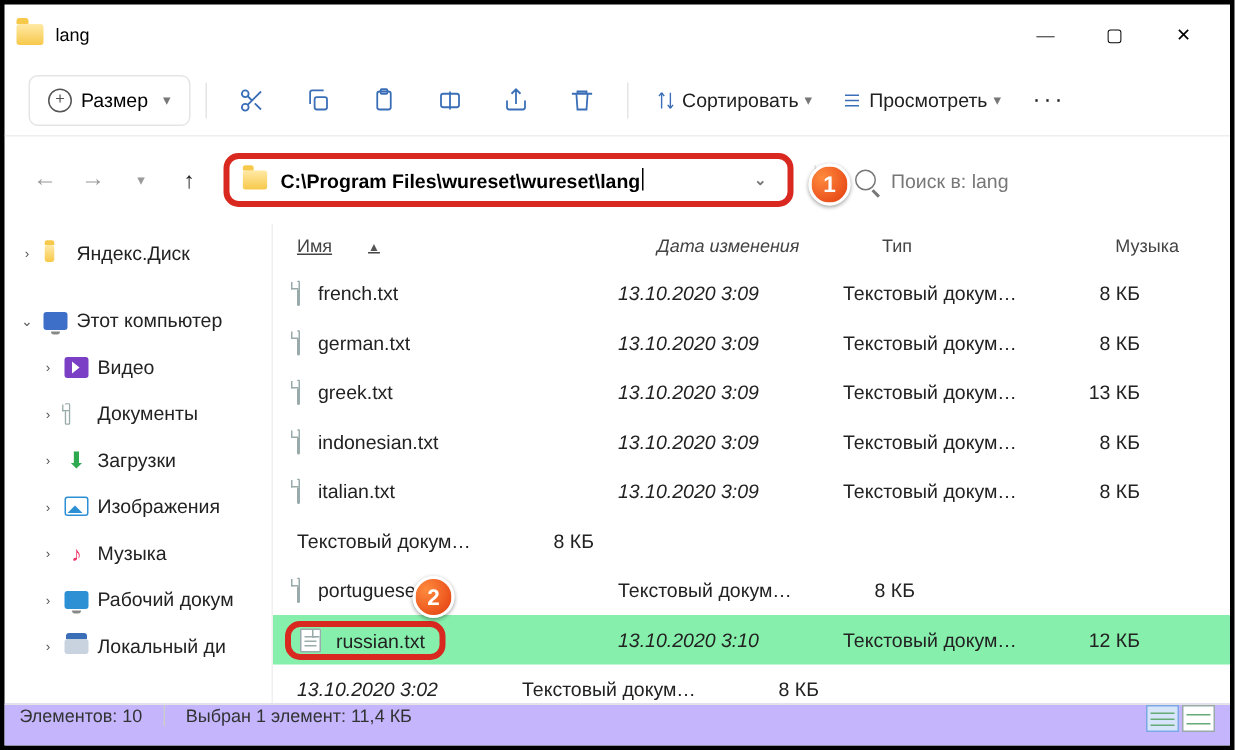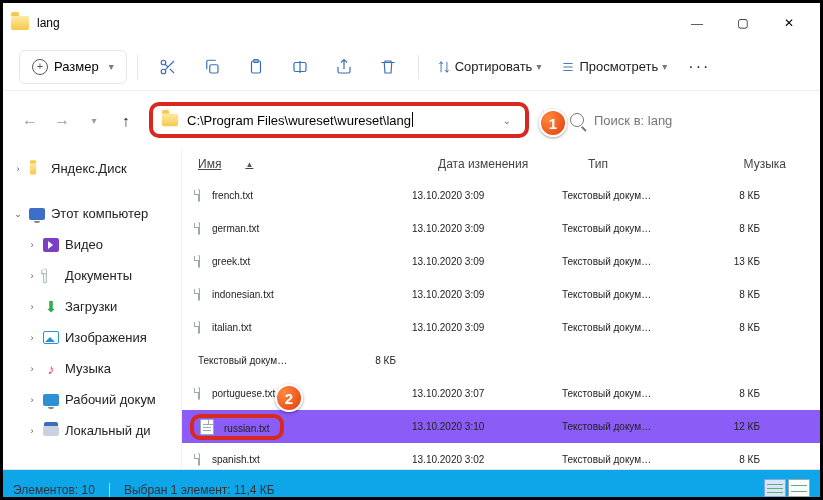--- a/index.html
+++ b/index.html
@@ -16,51 +16,51 @@
   .tbtn { width:40px; height:36px; display:flex;align-items:center;justify-content:center; color:#3a6fb7; border-radius:4px;text-align:right;}
   .tbtn svg{width:18px;height:18px;stroke:#3a6fb7;fill:none;stroke-width:1.6;}
   .sep{width:1px;height:24px;background:#e5e5e5;margin:0 6px;}
   .sorttxt{font-size:13px;color:#222;margin-left:4px;}
   .chev{font-size:10px;color:#777;margin-left:4px;}
   .dots{font-size:16px;letter-spacing:2px;color:#222;}
   .navrow{height:58px;display:flex;align-items:center;padding:0 18px;gap:14px;}
   .navarrow{width:18px;text-align:center;color:#9a9a9a;font-size:16px;}
   .navarrow.active{color:#222;}
   .up{font-size:15px;}
-  .pathbox{flex:0 0 380px;height:36px;border:4px solid #d9281f;border-radius:10px;display:flex;align-items:center;padding:0 8px;position:relative;z-index:2;}
+  .pathbox{flex:0 0 380px;height:36px;border:4px solid #d9281f;border-radius:10px;display:flex;align-items:center;padding:0 8px;position:relative;z-index:2;font-weight:bold;}
   .pathbox .folder-ico{transform:scale(.9);}
   .pathtxt{flex:1;font-size:13px;color:#000;position:relative;white-space:nowrap;overflow:hidden;}
   .caret{display:inline-block;width:1px;height:15px;background:#000;vertical-align:-2px;margin-left:1px;}
   .dropchev{color:#777;font-size:10px;padding:0 6px;}
   .searchbox{flex:1;height:32px;display:flex;align-items:center;gap:10px;color:#777;font-size:13px;padding-left:12px;}
   .glass{width:14px;height:14px;border:1.5px solid #777;border-radius:50%;position:relative;}
   .glass::after{content:"";position:absolute;width:6px;height:1.5px;background:#777;transform:rotate(45deg);bottom:-3px;right:-4px;}
   .badge{width:28px;height:28px;border-radius:50%;background:radial-gradient(circle at 30% 30%,#ff8a3d,#e23b0e);border:2px solid #fff;box-shadow:0 1px 3px rgba(0,0,0,.4);color:#fff;font-weight:bold;font-size:15px;display:flex;align-items:center;justify-content:center;position:absolute;z-index:5;}
   #b1{left:536px;top:106px;}
   #b2{left:272px;top:381px;}
   .mainarea{display:flex;height:calc(100% - 40px - 48px - 58px - 28px);}
   .sidebar{width:178px;padding:4px 6px 0 6px;font-size:13px;color:#222;overflow:hidden;}
   .srow{display:flex;align-items:center;height:31px;gap:6px;padding-left:6px;white-space:nowrap;}
   .exp{width:10px;font-size:9px;color:#555;text-align:center;}
   .sico{width:16px;height:16px;display:inline-flex;align-items:center;justify-content:center;}
   .filelist{flex:1;position:relative;border-left:1px solid #f0f0f0;}
   .headrow{display:flex;height:30px;align-items:center;font-size:12px;color:#444;padding-left:16px;}
   .col-n{width:240px;display:flex;align-items:center;gap:24px;text-decoration:underline;}
-  .col-d{width:150px;}
+  .col-d{width:150px;font-style:italic;}
   .col-t{width:140px;}
   .col-s{width:70px;text-align:right;padding-right:12px;}
   .sortarr{font-size:8px;color:#555;}
-  .frow{display:flex;height:33px;align-items:center;font-size:10px;color:#222;padding-left:16px;}
-  .frow.sel{background:#8b5cf6;}
+  .frow{display:flex;height:33px;align-items:center;font-size:13px;color:#222;padding-left:16px;}
+  .frow.sel{background:#86efac;}
   .fileico{width:14px;height:16px;border:1px solid #9aa;background:#fff;border-radius:1px;position:relative;margin-right:12px;}
   .fileico::before{content:"";position:absolute;top:0;right:0;width:4px;height:4px;background:#fff;border-left:1px solid #9aa;border-bottom:1px solid #9aa;}
   .fileico::after{content:"";position:absolute;left:2px;right:2px;top:4px;height:1px;background:#9aa;box-shadow:0 3px 0 #9aa,0 6px 0 #9aa;}
   .fname{width:214px;white-space:nowrap;}
   .russian-hl{display:inline-block;border:4px solid #d9281f;border-radius:10px;padding:1px 10px 1px 6px;margin-left:-8px;}
-  .statusbar{position:absolute;bottom:0;left:0;right:0;height:28px;border-top:1px solid #e3e3e3;display:flex;align-items:flex-end;font-size:12px;color:#333;padding:0 10px;background:#0ea5e9;}
+  .statusbar{position:absolute;bottom:0;left:0;right:0;height:28px;border-top:1px solid #e3e3e3;display:flex;align-items:flex-start;font-size:12px;color:#333;padding:0 10px;background:#c4b5fd;}
   .statusbar .seg{margin-right:14px;}
   .viewbtns{margin-left:auto;display:flex;gap:2px;}
   .vbtn{width:22px;height:18px;border:1px solid #9aa;background:#fff;display:flex;flex-direction:column;justify-content:space-around;padding:2px;}
   .vbtn.active{background:#d7e5fb;border-color:#7ba8e6;}
   .vbtn .l{height:1px;background:#6a7;}
   .monitor{width:16px;height:12px;background:#3d6fc8;border-radius:2px;position:relative;}
   .monitor::after{content:"";position:absolute;bottom:-3px;left:5px;width:6px;height:2px;background:#888;border-radius:0 0 2px 2px;}
 </style>
 </head>
 <body>
@@ -268,32 +268,30 @@
           <span class="col-d">13.10.2020 3:09</span>
           <span class="col-t">Текстовый докум…</span>
           <span class="col-s">8 КБ</span>
         </div>
         <div class="frow">
           <span class="col-t">Текстовый докум…</span>
           <span class="col-s">8 КБ</span>
         </div>
         <div class="frow">
           <span class="fname"><span class="fileico"></span>portuguese.txt</span>
-          <span class="col-d">13.10.2020 3:07</span>
           <span class="col-t">Текстовый докум…</span>
           <span class="col-s">8 КБ</span>
         </div>
         <div class="frow sel">
           <span class="fname"><span class="russian-hl"><span class="fileico" style="display:inline-block;vertical-align:-3px;margin-right:10px;"></span>russian.txt</span></span>
           <span class="col-d">13.10.2020 3:10</span>
           <span class="col-t">Текстовый докум…</span>
           <span class="col-s">12 КБ</span>
         </div>
         <div class="frow">
-          <span class="fname"><span class="fileico"></span>spanish.txt</span>
           <span class="col-d">13.10.2020 3:02</span>
           <span class="col-t">Текстовый докум…</span>
           <span class="col-s">8 КБ</span>
         </div>
       </div>
   </div>
 </div>
 
 <div class="statusbar">
   <span class="seg">Элементов: 10</span>

